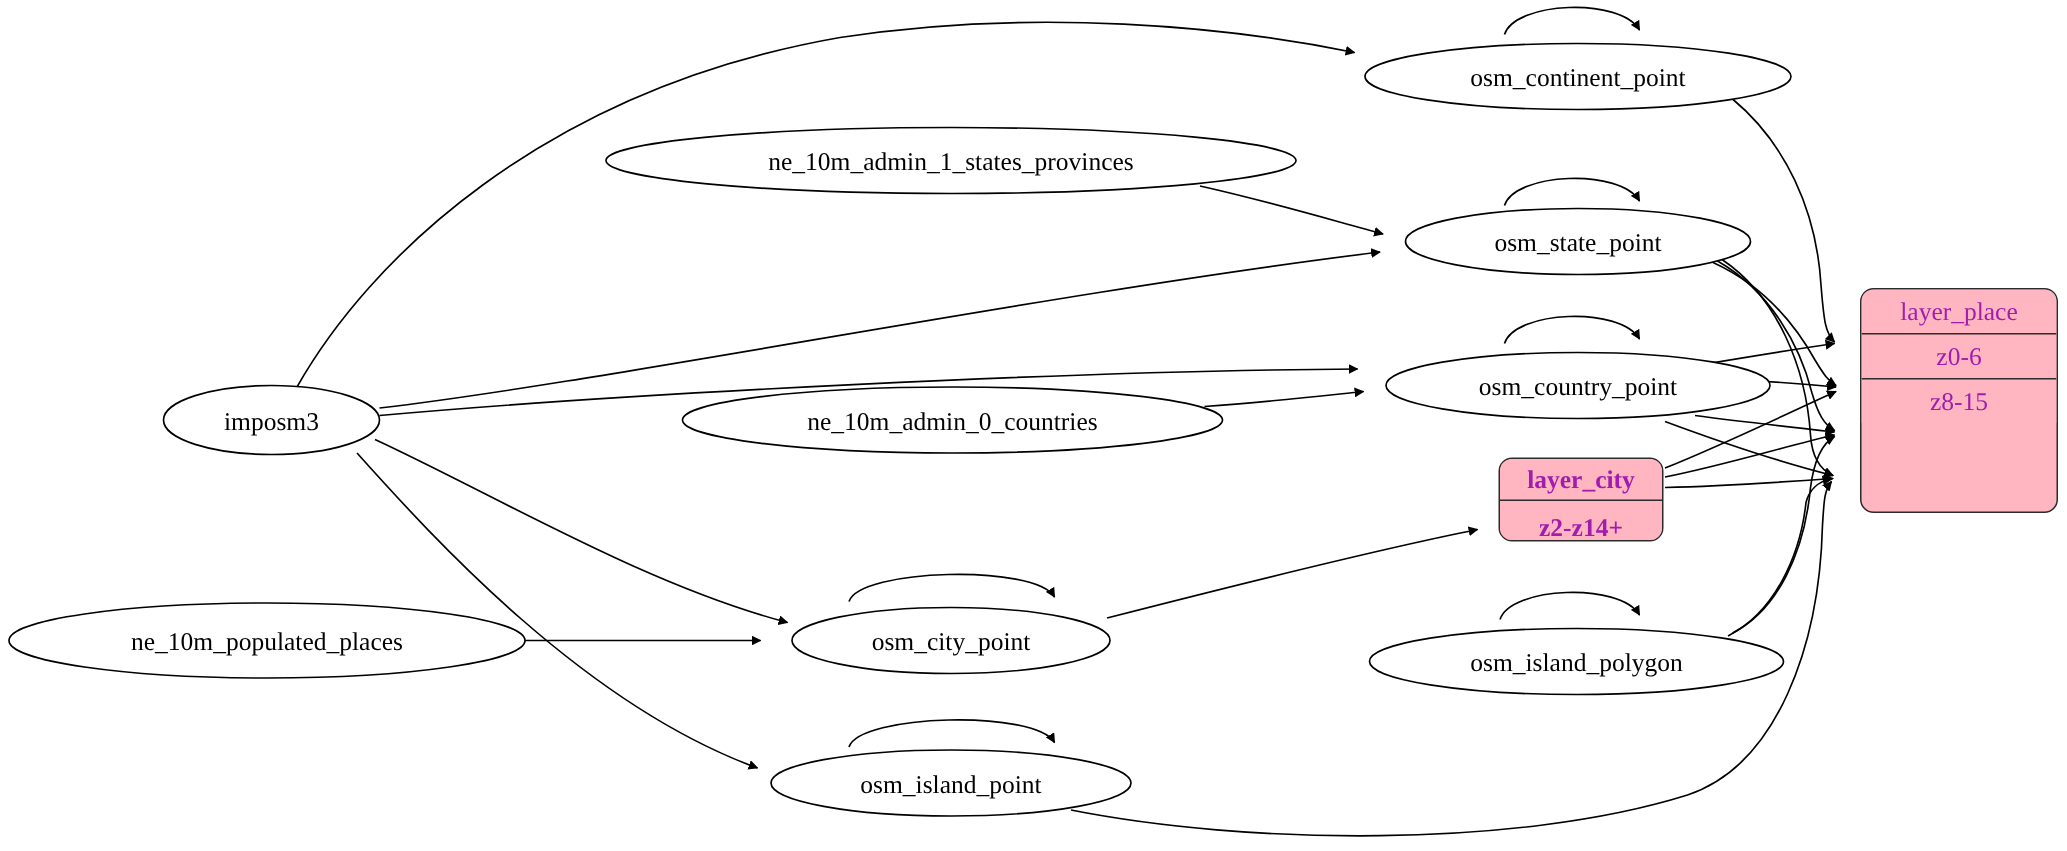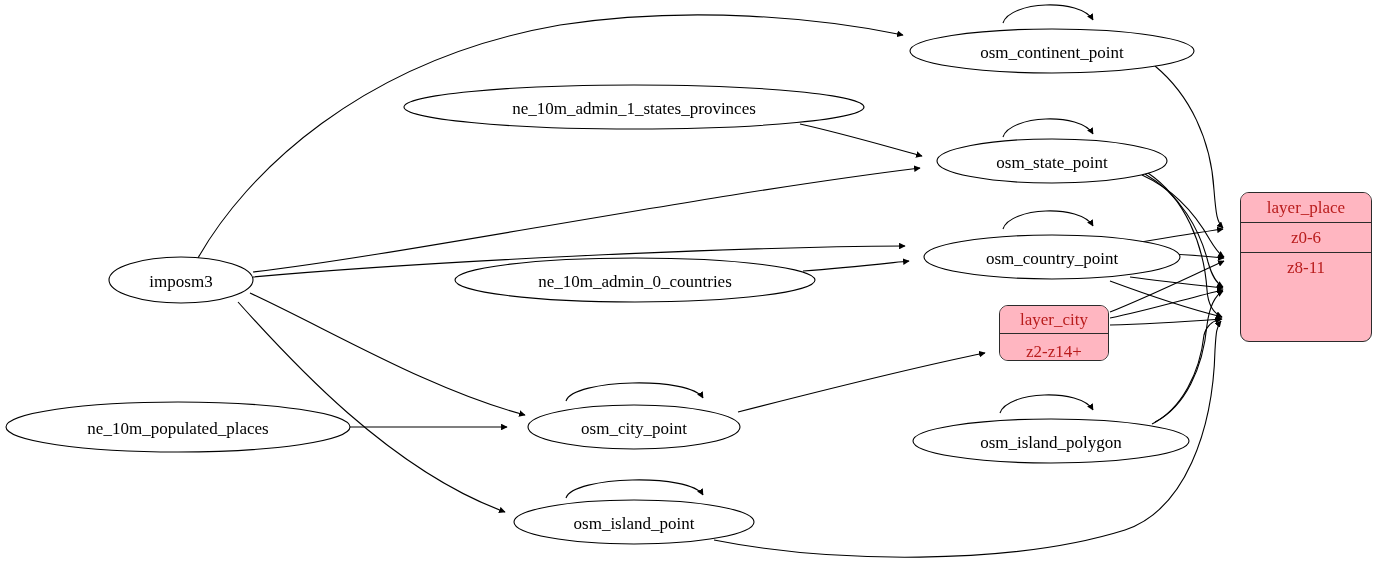--- a/index.html
+++ b/index.html
@@ -46,21 +46,21 @@
     box-sizing: border-box;
     background: #ffb6c1;
     border: 1.3px solid #2b2b2b;
     border-radius: 9px;
     overflow: hidden;
   }
   .record-cell {
     box-sizing: border-box;
     font-family: "Liberation Serif", "DejaVu Serif", serif;
     font-size: 17px;
-    color: #b91c1c;
+    color: #a21caf;
     line-height: 1;
     display: flex;
     align-items: center;
     justify-content: center;
     background: #ffb6c1;
   }
   .record-cell + .record-cell {
     border-top: 1.3px solid #2b2b2b;
   }
 </style>
@@ -217,24 +217,24 @@
       <ellipse class="node-ellipse" cx="1051" cy="441" rx="138" ry="22"></ellipse>
       <text class="node-label" x="1051" y="442">osm_island_polygon</text>
     </g>
 
     <g>
       <ellipse class="node-ellipse" cx="634" cy="522" rx="120" ry="22"></ellipse>
       <text class="node-label" x="634" y="523">osm_island_point</text>
     </g>
   </svg>
 
-  <div class="record-box" style="left:999px; top:305px; width:110px; height:56px;">
+  <div class="record-box" style="left:999px; top:305px; width:110px; height:56px;font-weight:bold;">
     <div class="record-cell" style="height:27px;">layer_city</div>
     <div class="record-cell" style="height:36px;">z2-z14+</div>
   </div>
 
   <div class="record-box" style="left:1240px; top:192px; width:132px; height:150px;">
     <div class="record-cell" style="height:29px;">layer_place</div>
     <div class="record-cell" style="height:30px;">z0-6</div>
-    <div class="record-cell" style="height:30px;">z8-11</div>
+    <div class="record-cell" style="height:30px;">z8-15</div>
   </div>
 
 </div>
 
 </body></html>

